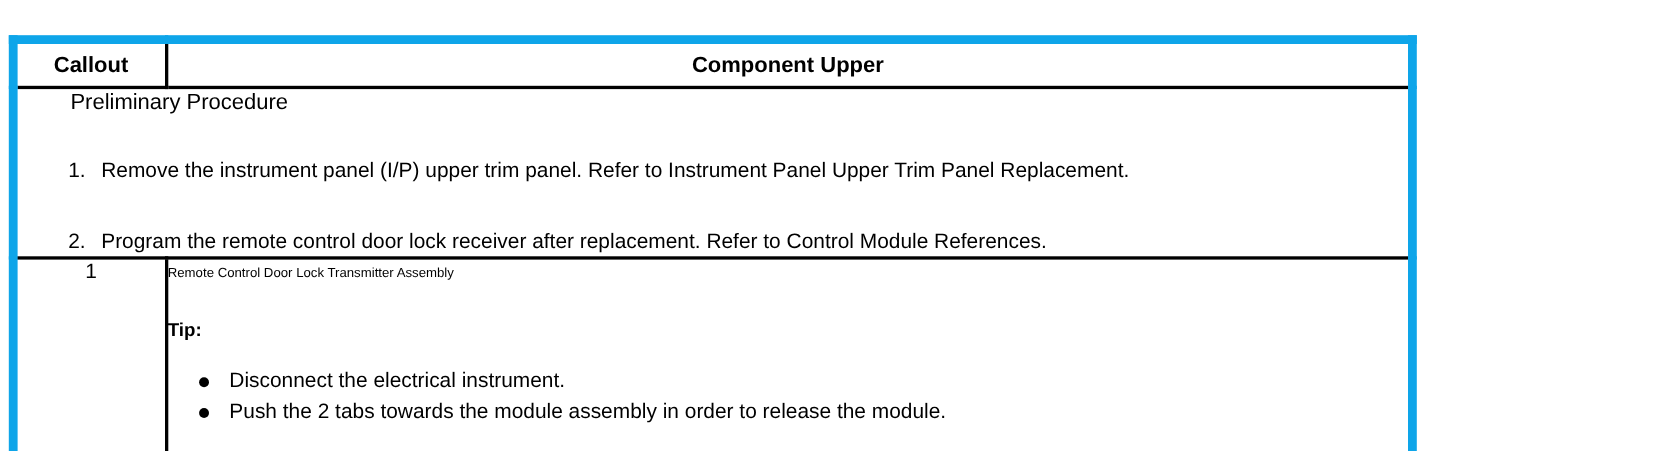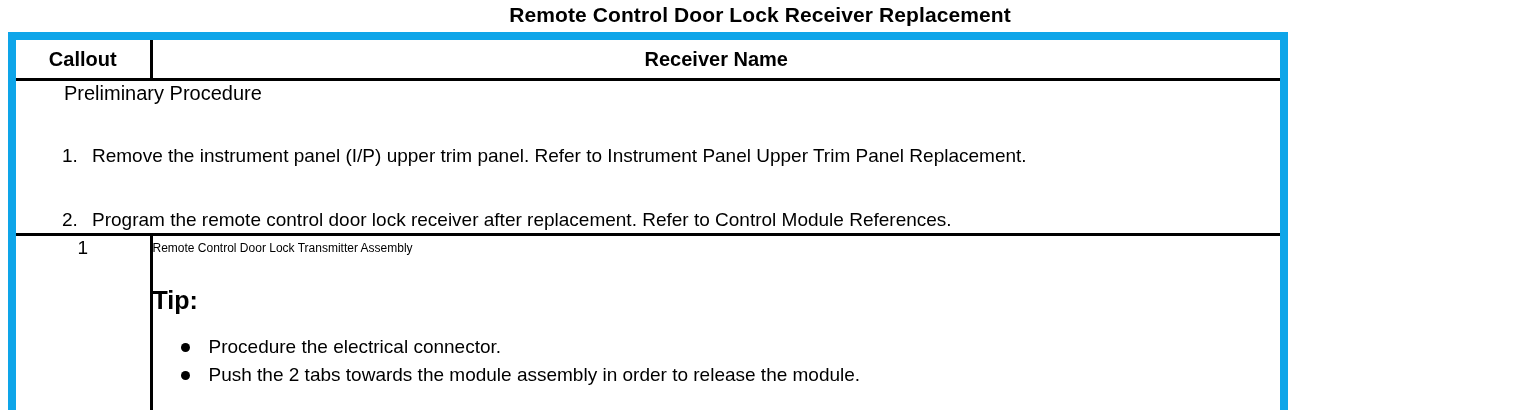--- a/index.html
+++ b/index.html
@@ -118,21 +118,21 @@
     height: 191px;
     padding: 8px 6px 0 5px;
   }
   .comp-name {
     font-size: 12px;
     line-height: 25px;
     margin: 0 0 27px 0;
     white-space: nowrap;
   }
   .tip-label {
-    font-size: 25px;
+    font-size: 17px;
     font-weight: bold;
     line-height: 24px;
     margin: 0 0 21px 0;
   }
   ul.tip-list {
     margin: 0;
     padding: 0 0 0 28px;
     list-style: none;
   }
   ul.tip-list > li {
@@ -151,52 +151,51 @@
     border-radius: 50%;
     background: #000;
     display: block;
   }
 </style>
 </head>
 <body>
 
 <div class="page">
 
-  <div class="doc-title">Remote Control Door Lock Receiver Replacement</div>
 
   <table class="proc-table">
     <colgroup>
       <col class="col-callout">
       <col>
     </colgroup>
     <thead>
       <tr class="hdr-row">
         <th>Callout</th>
-        <th>Receiver Name</th>
+        <th>Component Upper</th>
       </tr>
     </thead>
     <tbody>
       <tr>
         <td class="prelim-cell" colspan="2">
           <div class="prelim-title">Preliminary Procedure</div>
           <ol class="prelim-list">
             <li>Remove the instrument panel (I/P) upper trim panel. Refer to Instrument Panel Upper Trim Panel Replacement.</li>
             <li>Program the remote control door lock receiver after replacement. Refer to Control Module References.</li>
           </ol>
         </td>
       </tr>
       <tr>
         <td class="callout-num-cell">1</td>
         <td class="component-cell">
           <div class="comp-name">Remote Control Door Lock Transmitter Assembly</div>
           <div class="tip-label">Tip:</div>
           <ul class="tip-list">
             <li>
               <span class="bullet-dot"></span>
-              <span>Procedure the electrical connector.</span>
+              <span>Disconnect the electrical instrument.</span>
             </li>
             <li>
               <span class="bullet-dot"></span>
               <span>Push the 2 tabs towards the module assembly in order to release the module.</span>
             </li>
           </ul>
         </td>
       </tr>
     </tbody>
   </table>

